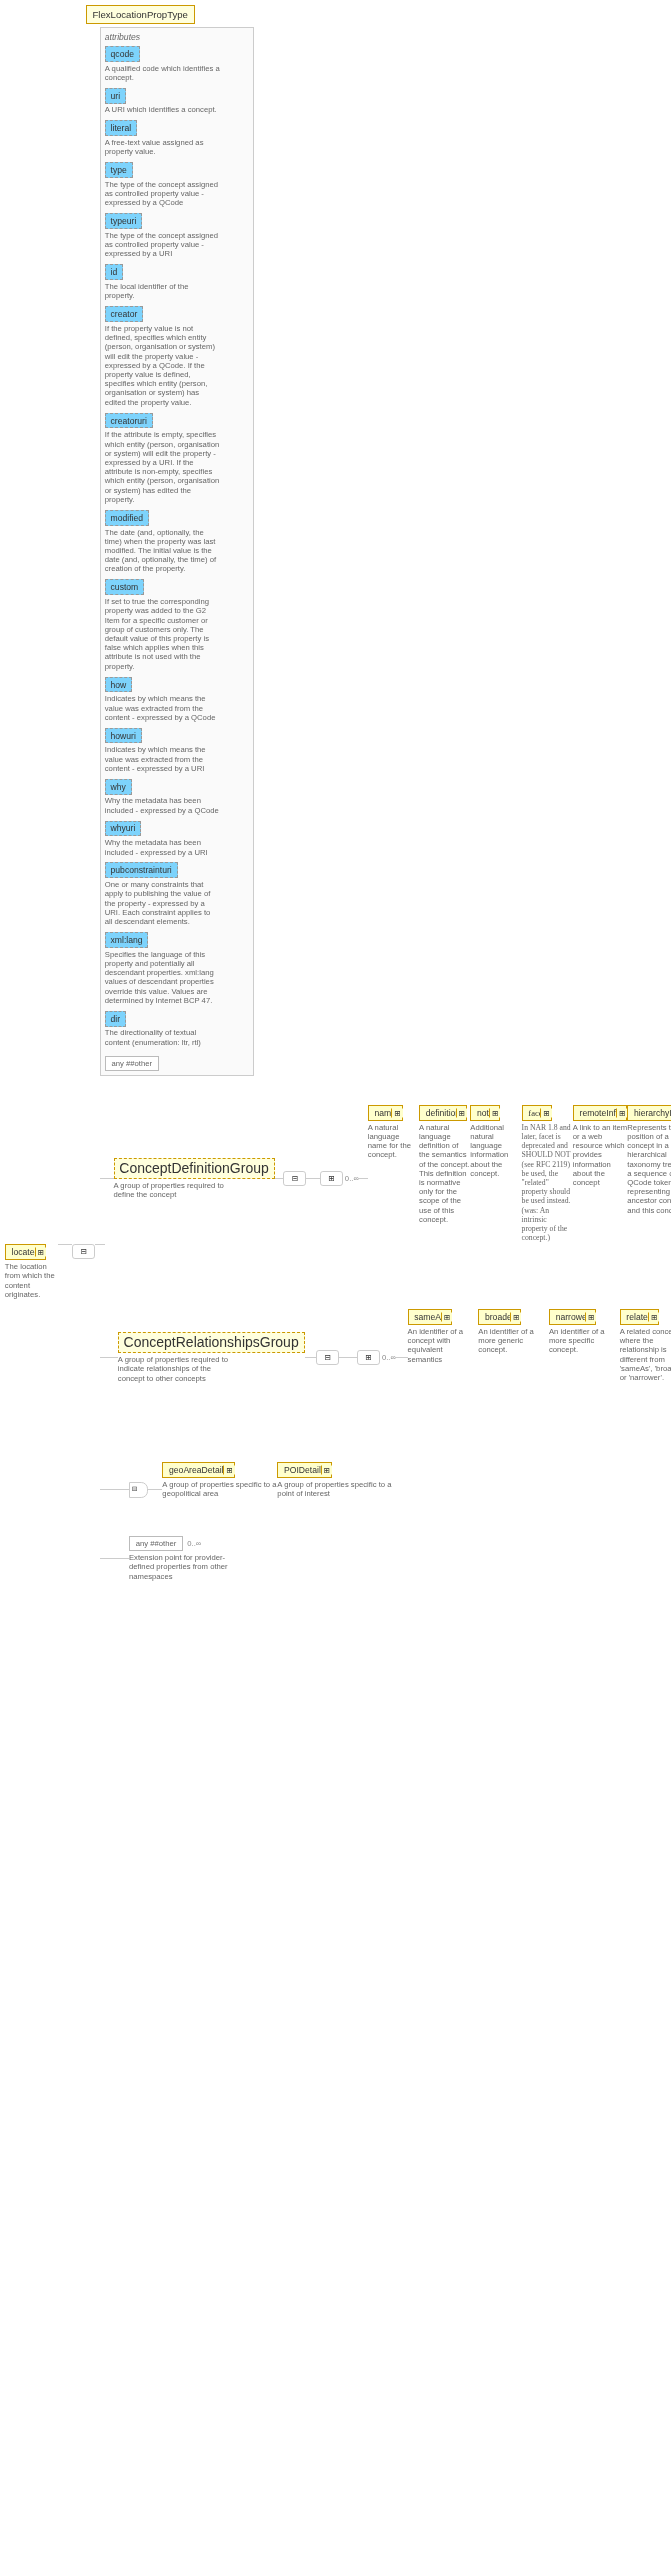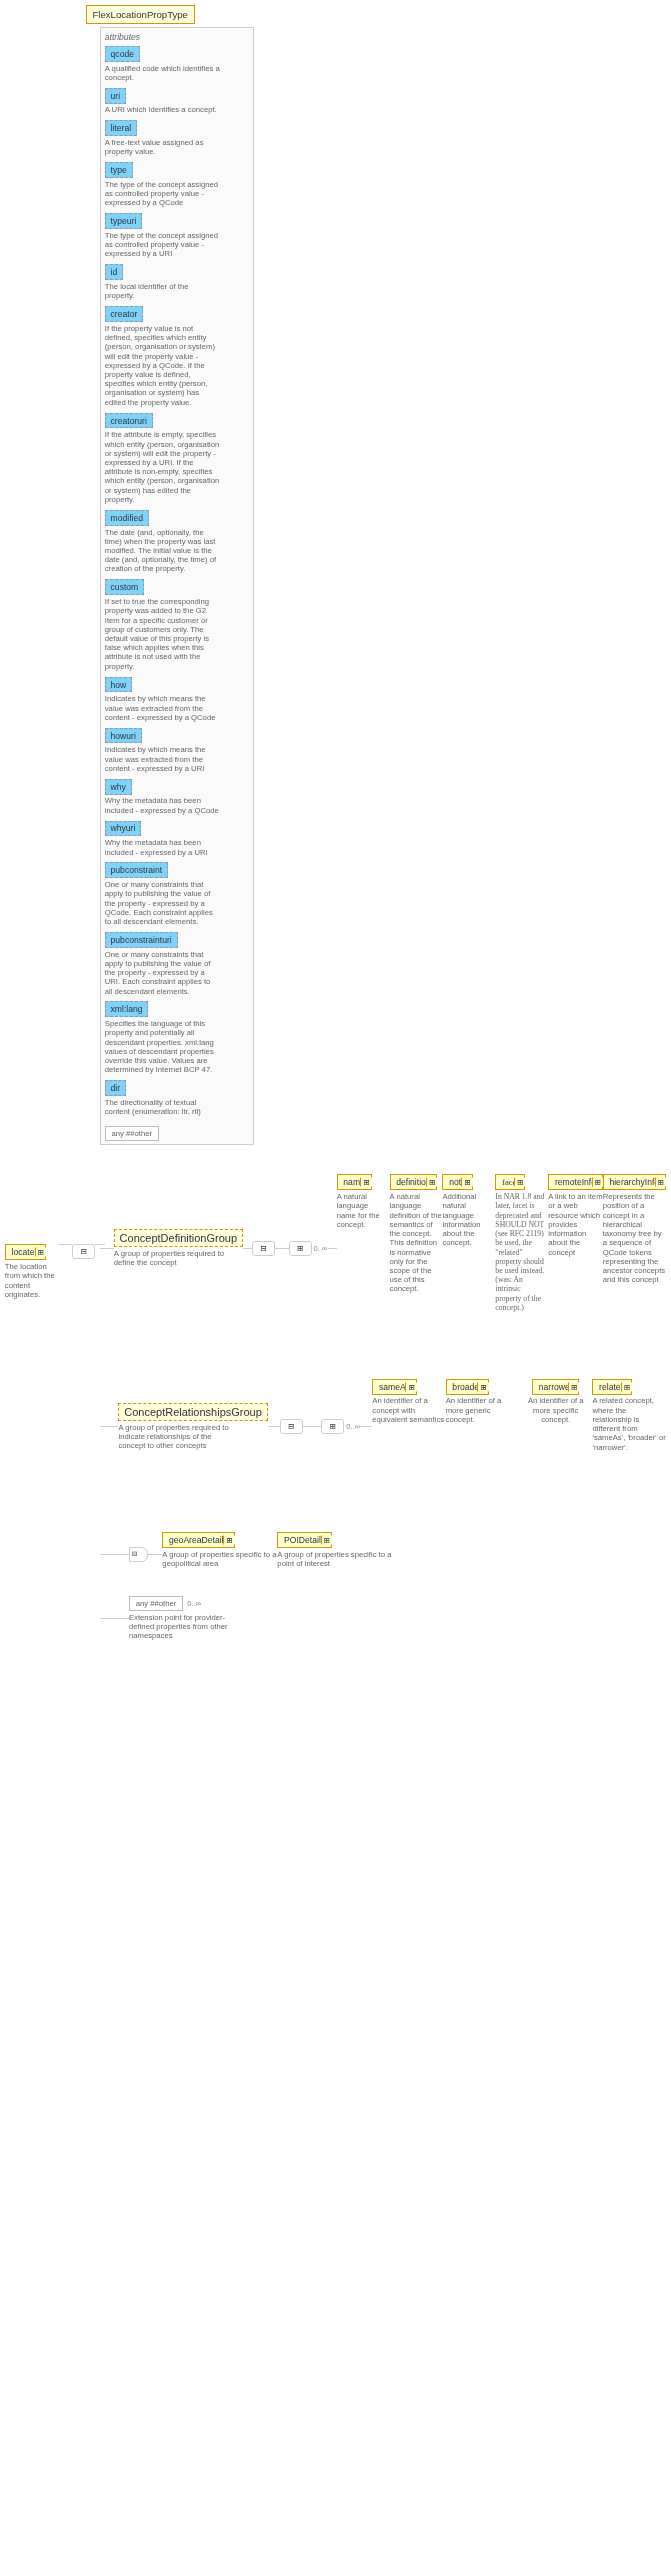--- a/index.html
+++ b/index.html
@@ -52,21 +52,21 @@
     transform: translateY(-50%);
     font-size: 7.7px;
     background: #ffc;
     border-left: 1px solid #c90;
     padding: 0 1.9px;
   }
   .group-box {
     border: 1px dashed #c90;
     padding: 1.9px 4.8px;
     display: inline-block;
-    font-size: 11px;
+    font-size: 14px;
     background: #ffd;
   }
   .any-box {
     border: 1px solid #bbb;
     background: #fff;
     padding: 1.9px 5.7px;
     display: inline-block;
     font-size: 7.7px;
     color: #666;
   }
@@ -155,21 +155,20 @@
             <div class="attr-item"><div class="attr-name">typeuri</div><div class="desc">The type of the concept assigned as controlled property value - expressed by a URI</div></div>
             <div class="attr-item"><div class="attr-name">id</div><div class="desc">The local identifier of the property.</div></div>
             <div class="attr-item"><div class="attr-name">creator</div><div class="desc">If the property value is not defined, specifies which entity (person, organisation or system) will edit the property value - expressed by a QCode. If the property value is defined, specifies which entity (person, organisation or system) has edited the property value.</div></div>
             <div class="attr-item"><div class="attr-name">creatoruri</div><div class="desc">If the attribute is empty, specifies which entity (person, organisation or system) will edit the property - expressed by a URI. If the attribute is non-empty, specifies which entity (person, organisation or system) has edited the property.</div></div>
             <div class="attr-item"><div class="attr-name">modified</div><div class="desc">The date (and, optionally, the time) when the property was last modified. The initial value is the date (and, optionally, the time) of creation of the property.</div></div>
             <div class="attr-item"><div class="attr-name">custom</div><div class="desc">If set to true the corresponding property was added to the G2 Item for a specific customer or group of customers only. The default value of this property is false which applies when this attribute is not used with the property.</div></div>
             <div class="attr-item"><div class="attr-name">how</div><div class="desc">Indicates by which means the value was extracted from the content - expressed by a QCode</div></div>
             <div class="attr-item"><div class="attr-name">howuri</div><div class="desc">Indicates by which means the value was extracted from the content - expressed by a URI</div></div>
             <div class="attr-item"><div class="attr-name">why</div><div class="desc">Why the metadata has been included - expressed by a QCode</div></div>
             <div class="attr-item"><div class="attr-name">whyuri</div><div class="desc">Why the metadata has been included - expressed by a URI</div></div>
-            <div class="attr-item"><div class="attr-name">pubconstraint</div><div class="desc">One or many constraints that apply to publishing the value of the property - expressed by a QCode. Each constraint applies to all descendant elements.</div></div>
             <div class="attr-item"><div class="attr-name">pubconstrainturi</div><div class="desc">One or many constraints that apply to publishing the value of the property - expressed by a URI. Each constraint applies to all descendant elements.</div></div>
             <div class="attr-item"><div class="attr-name">xml:lang</div><div class="desc">Specifies the language of this property and potentially all descendant properties. xml:lang values of descendant properties override this value. Values are determined by Internet BCP 47.</div></div>
             <div class="attr-item"><div class="attr-name">dir</div><div class="desc">The directionality of textual content (enumeration: ltr, rtl)</div></div>
           </div>
         <div class="any-box" style="margin-top:3.8px;">any ##other</div>
       </div>
 
       <div style="margin-top:29px;">
 
         <div class="section-row">
@@ -202,31 +201,31 @@
           </div>
           <div class="hline"></div>
           <div class="connector">⊟</div>
           <div class="hline" style="width:29px;"></div>
           <div class="connector">⊞</div>
           <span class="cardinality">0..∞</span>
           <div class="hline" style="width:19px;"></div>
           <div id="rel-children" class="vcontainer">
               <div style="margin-bottom: 9.6px;"><div class="element-box expandable">sameAs</div><div class="desc">An identifier of a concept with equivalent semantics</div></div>
               <div style="margin-bottom: 9.6px;"><div class="element-box expandable">broader</div><div class="desc">An identifier of a more generic concept.</div></div>
-              <div style="margin-bottom: 9.6px; text-align: center;"><div class="element-box expandable">narrower</div><div class="desc">An identifier of a more specific concept.</div></div>
+              <div style="margin-bottom: 9.6px;"><div class="element-box expandable">narrower</div><div class="desc">An identifier of a more specific concept.</div></div>
               <div style="margin-bottom: 23px;"><div class="element-box expandable">related</div><div class="desc">A related concept, where the relationship is different from 'sameAs', 'broader' or 'narrower'.</div></div>
             </div>
         </div>
 
         <div class="section-row" style="margin-top:57px;">
           <div class="hline" style="width:29px;"></div>
           <div class="choice-icon"></div>
           <div class="hline" style="width:14.4px;"></div>
           <div class="vcontainer">
-            <div style="margin-bottom:9px;">
+            <div style="margin-bottom:19px;">
               <div class="element-box expandable">geoAreaDetails</div>
               <div class="desc">A group of properties specific to a geopolitical area</div>
             </div>
             <div>
               <div class="element-box expandable">POIDetails</div>
               <div class="desc">A group of properties specific to a point of interest</div>
             </div>
           </div>
         </div>
 

